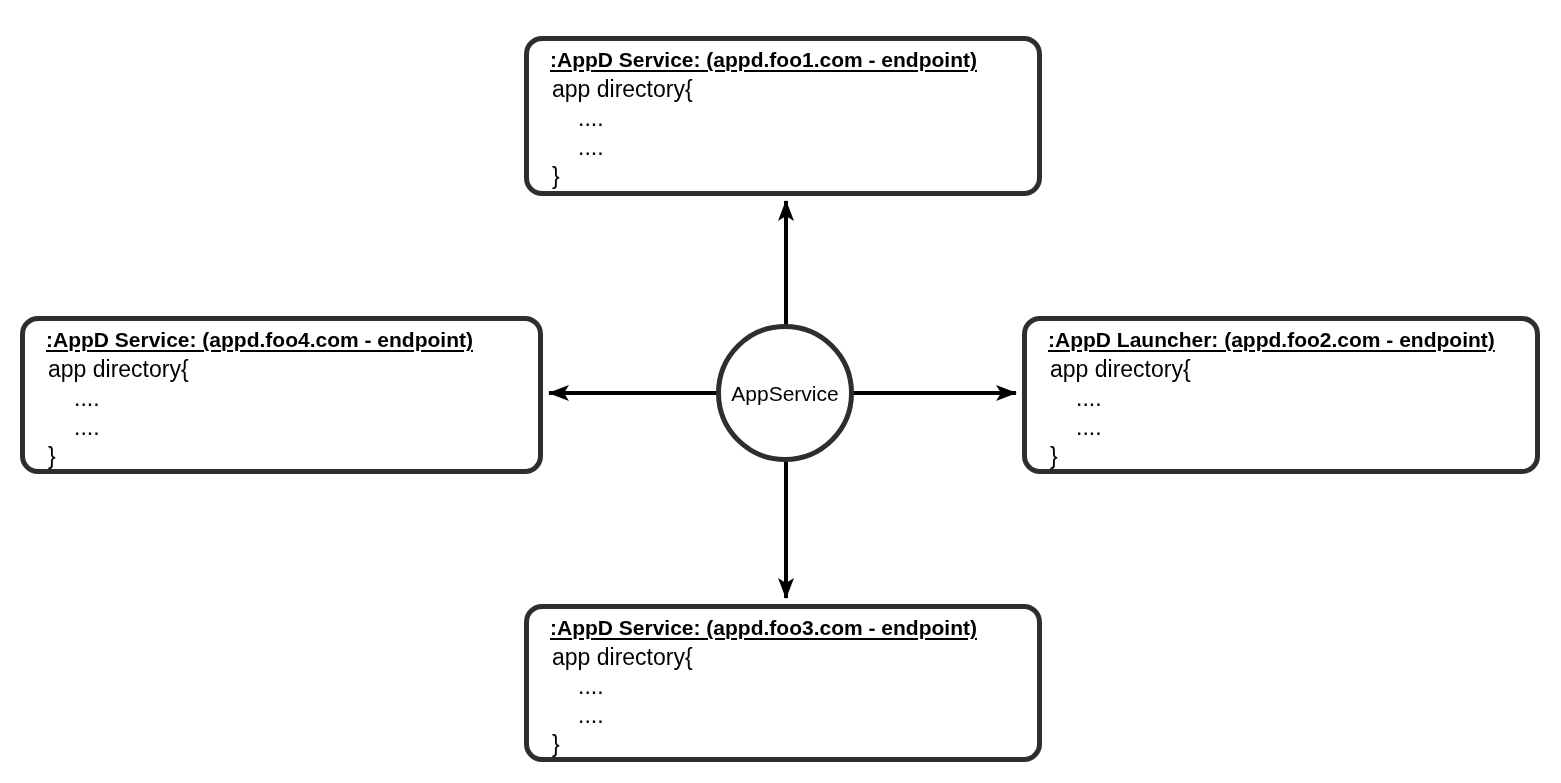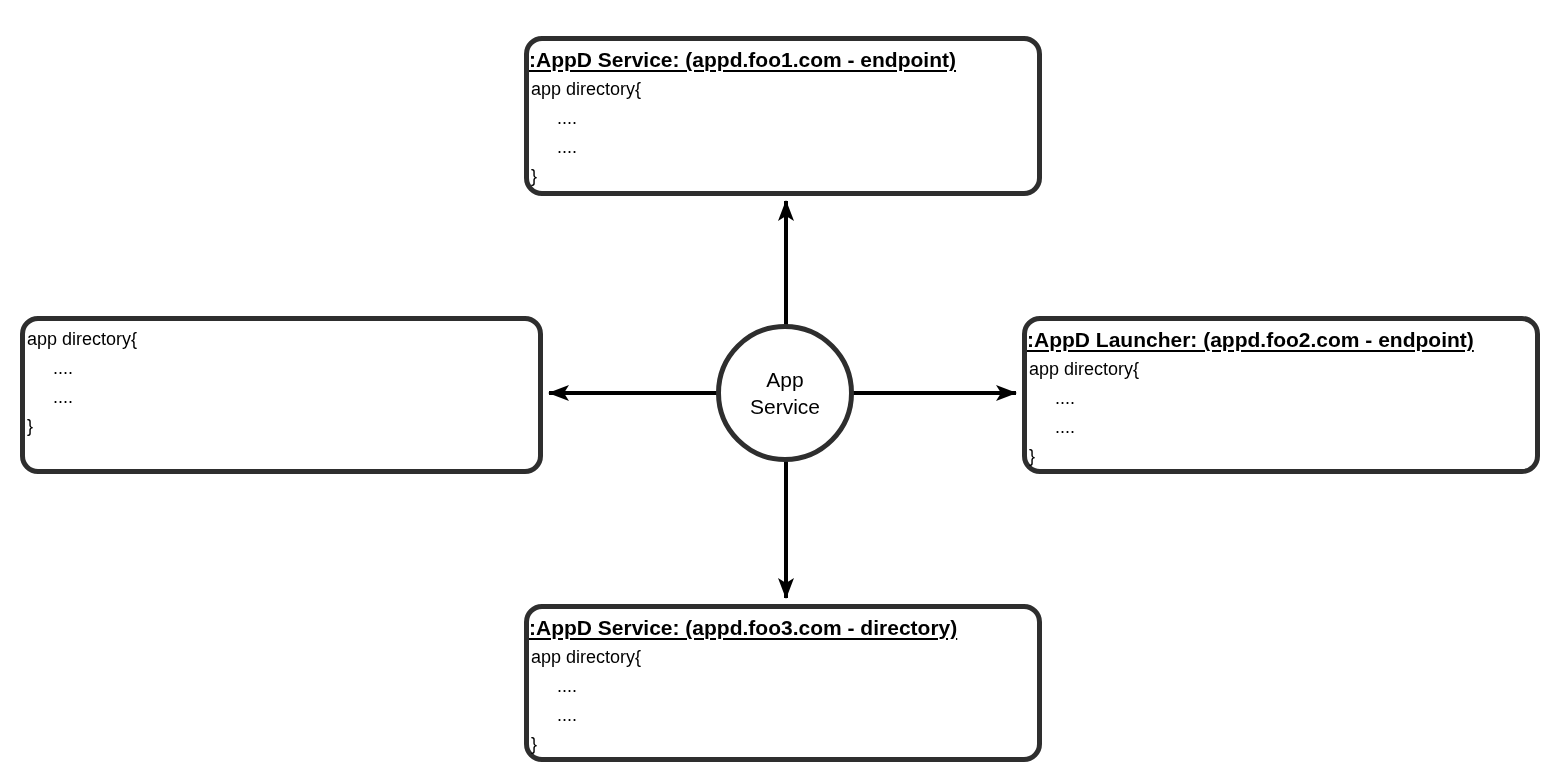--- a/index.html
+++ b/index.html
@@ -21,57 +21,57 @@
     left: 0;
     top: 0;
     z-index: 0;
   }
   .service-box {
     position: absolute;
     box-sizing: border-box;
     border: 5px solid #2e2e2e;
     border-radius: 18px;
     background: #ffffff;
-    padding: 4px 6px 0 0;
+    padding: 4px 6px 0 21px;
     z-index: 1;
   }
   .service-box.pos-top    { left: 524px; top: 36px;  width: 518px; height: 160px; }
   .service-box.pos-right  { left: 1022px; top: 316px; width: 518px; height: 158px; }
   .service-box.pos-bottom { left: 524px; top: 604px; width: 518px; height: 158px; }
   .service-box.pos-left   { left: 20px;  top: 316px; width: 523px; height: 158px; }
   .box-title {
     font-size: 21px;
     font-weight: bold;
     line-height: 30px;
     text-decoration: underline;
     text-decoration-thickness: 2px;
     text-underline-offset: 3px;
     white-space: nowrap;
   }
   .box-line {
-    font-size: 18px;
+    font-size: 23px;
     line-height: 29px;
     white-space: pre;
     padding-left: 2px;
   }
   .box-line.indent {
     padding-left: 28px;
   }
   .launcher-circle {
     position: absolute;
     left: 716px;
     top: 324px;
     width: 138px;
     height: 138px;
     box-sizing: border-box;
     border: 5px solid #2e2e2e;
     border-radius: 50%;
     background: #ffffff;
     display: flex;
-    flex-direction: column;
+    flex-direction: row;
     align-items: center;
     justify-content: center;
     z-index: 2;
   }
   .launcher-line {
     font-size: 21px;
     line-height: 27px;
     text-align: center;
   }
 </style>
@@ -102,28 +102,29 @@
 
   <div class="service-box pos-right">
     <div class="box-title">:AppD Launcher: (appd.foo2.com - endpoint)</div>
     <div class="box-line">app directory{</div>
     <div class="box-line indent">....</div>
     <div class="box-line indent">....</div>
     <div class="box-line">}</div>
   </div>
 
   <div class="service-box pos-bottom">
-    <div class="box-title">:AppD Service: (appd.foo3.com - directory)</div>
+    <div class="box-title">:AppD Service: (appd.foo3.com - endpoint)</div>
     <div class="box-line">app directory{</div>
     <div class="box-line indent">....</div>
     <div class="box-line indent">....</div>
     <div class="box-line">}</div>
   </div>
 
   <div class="service-box pos-left">
+    <div class="box-title">:AppD Service: (appd.foo4.com - endpoint)</div>
     <div class="box-line">app directory{</div>
     <div class="box-line indent">....</div>
     <div class="box-line indent">....</div>
     <div class="box-line">}</div>
   </div>
 
   <div class="launcher-circle">
     <div class="launcher-line">App</div>
     <div class="launcher-line">Service</div>
   </div>

